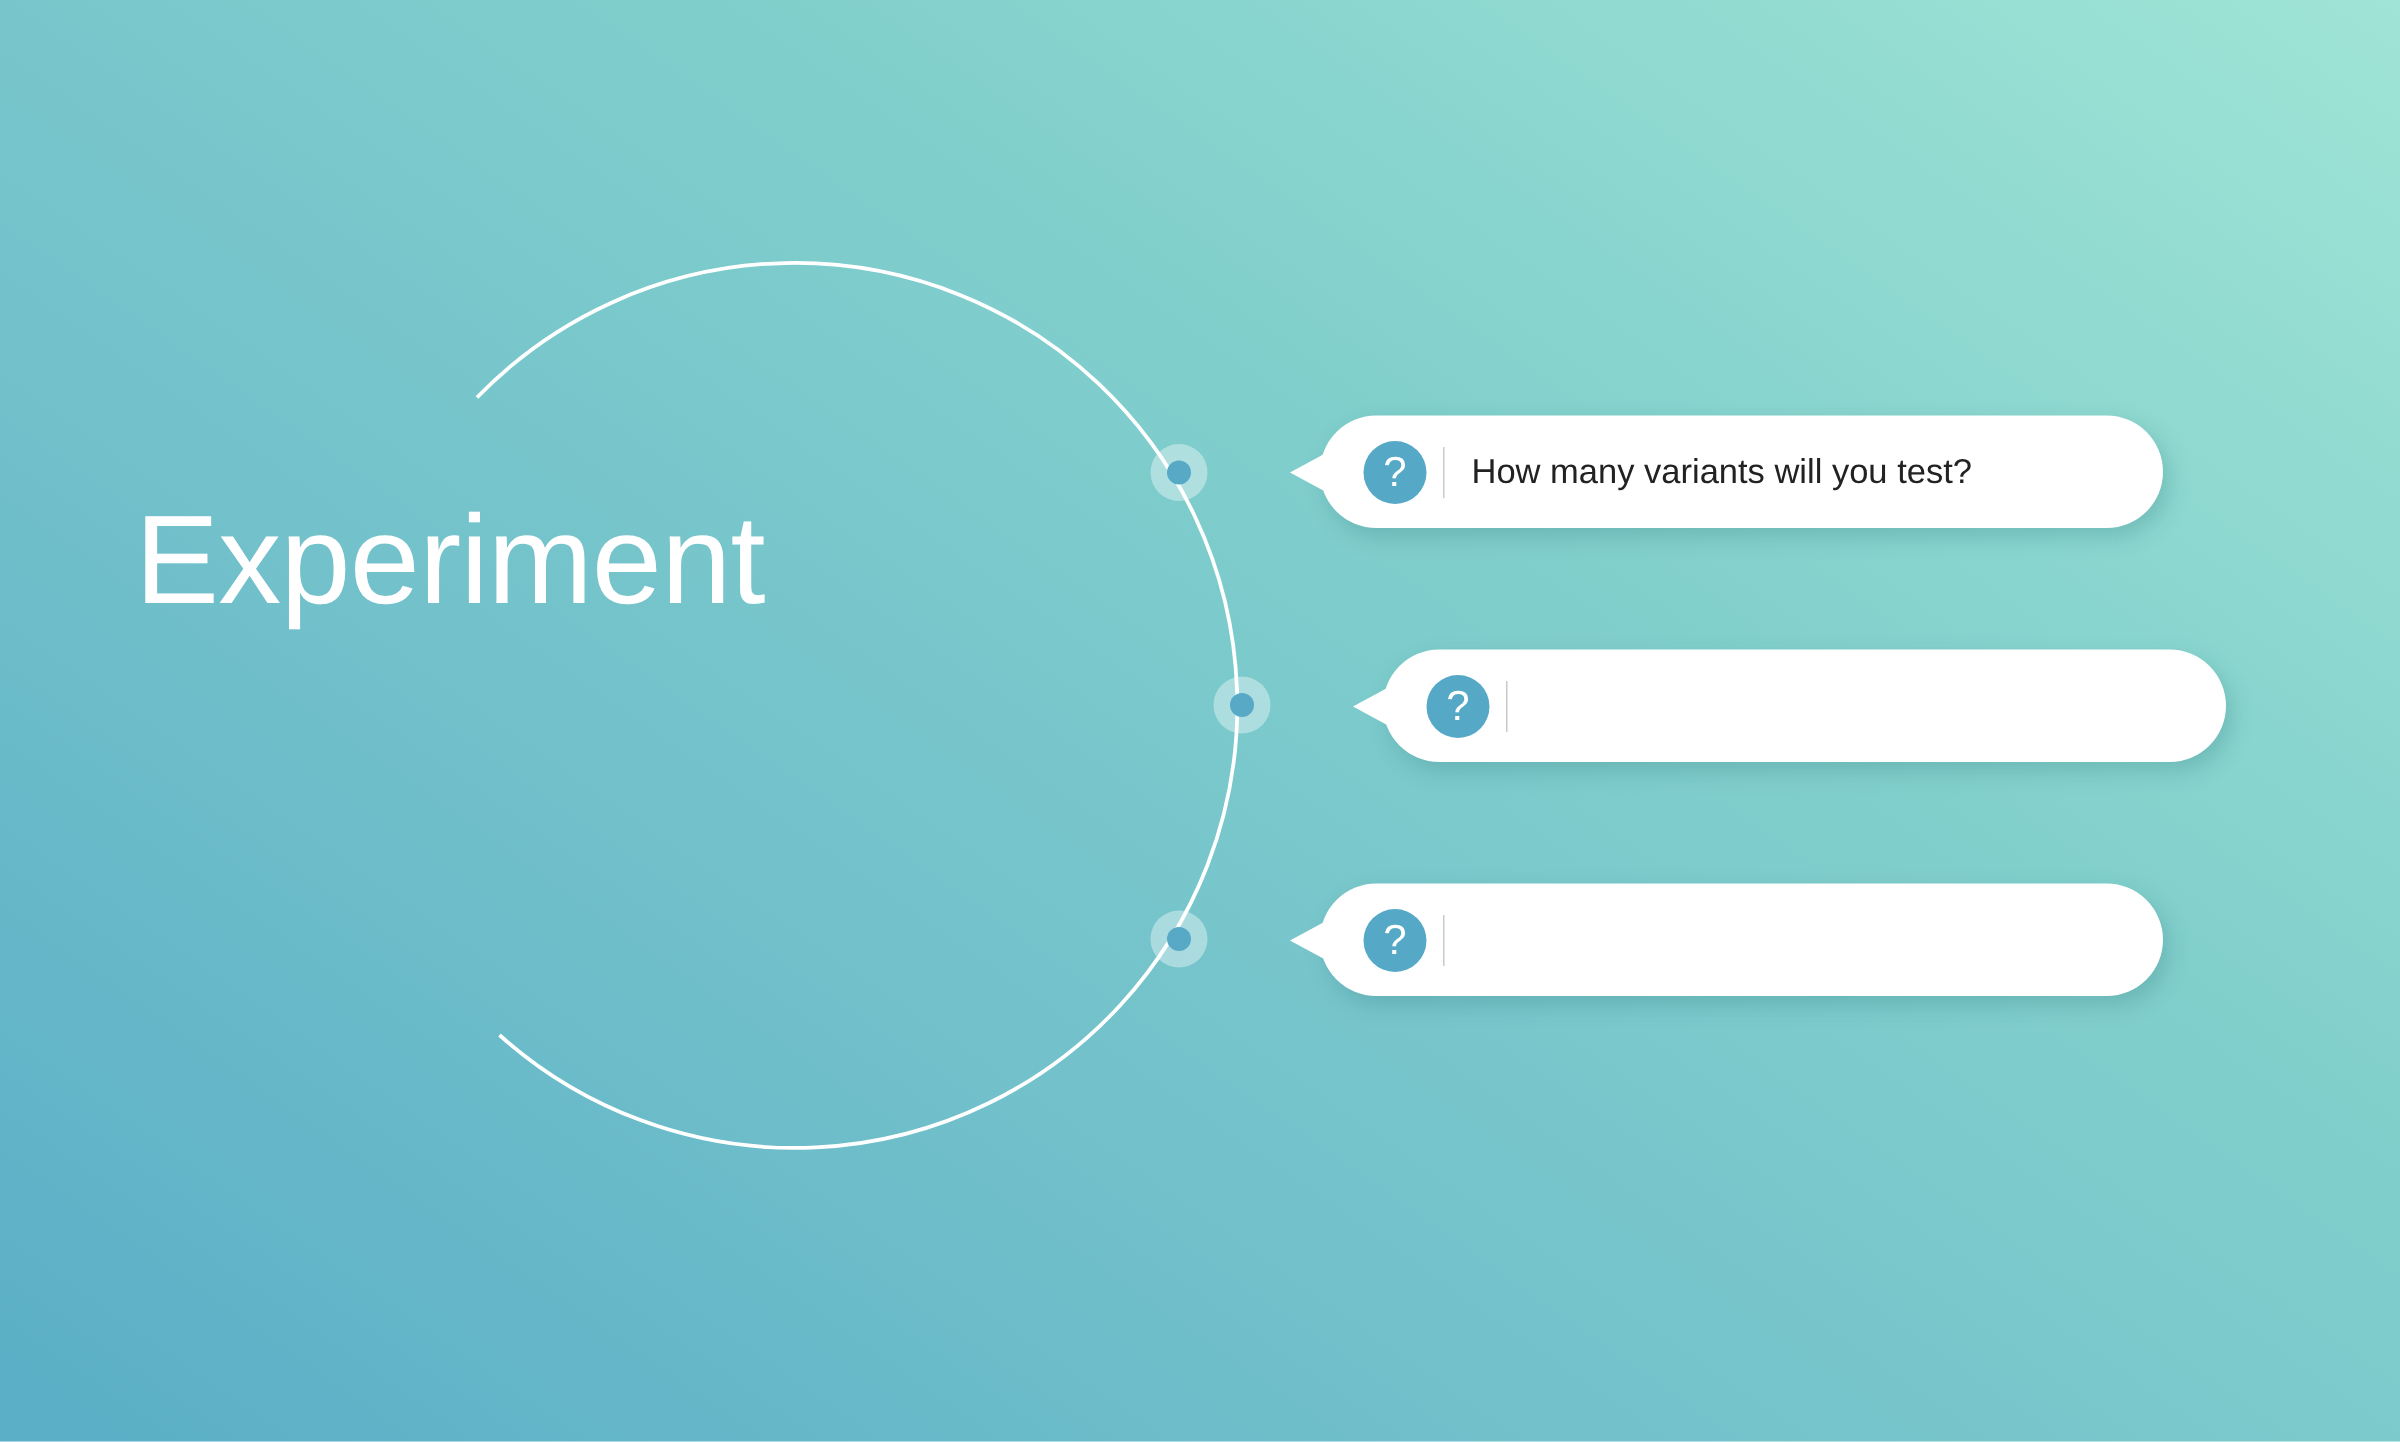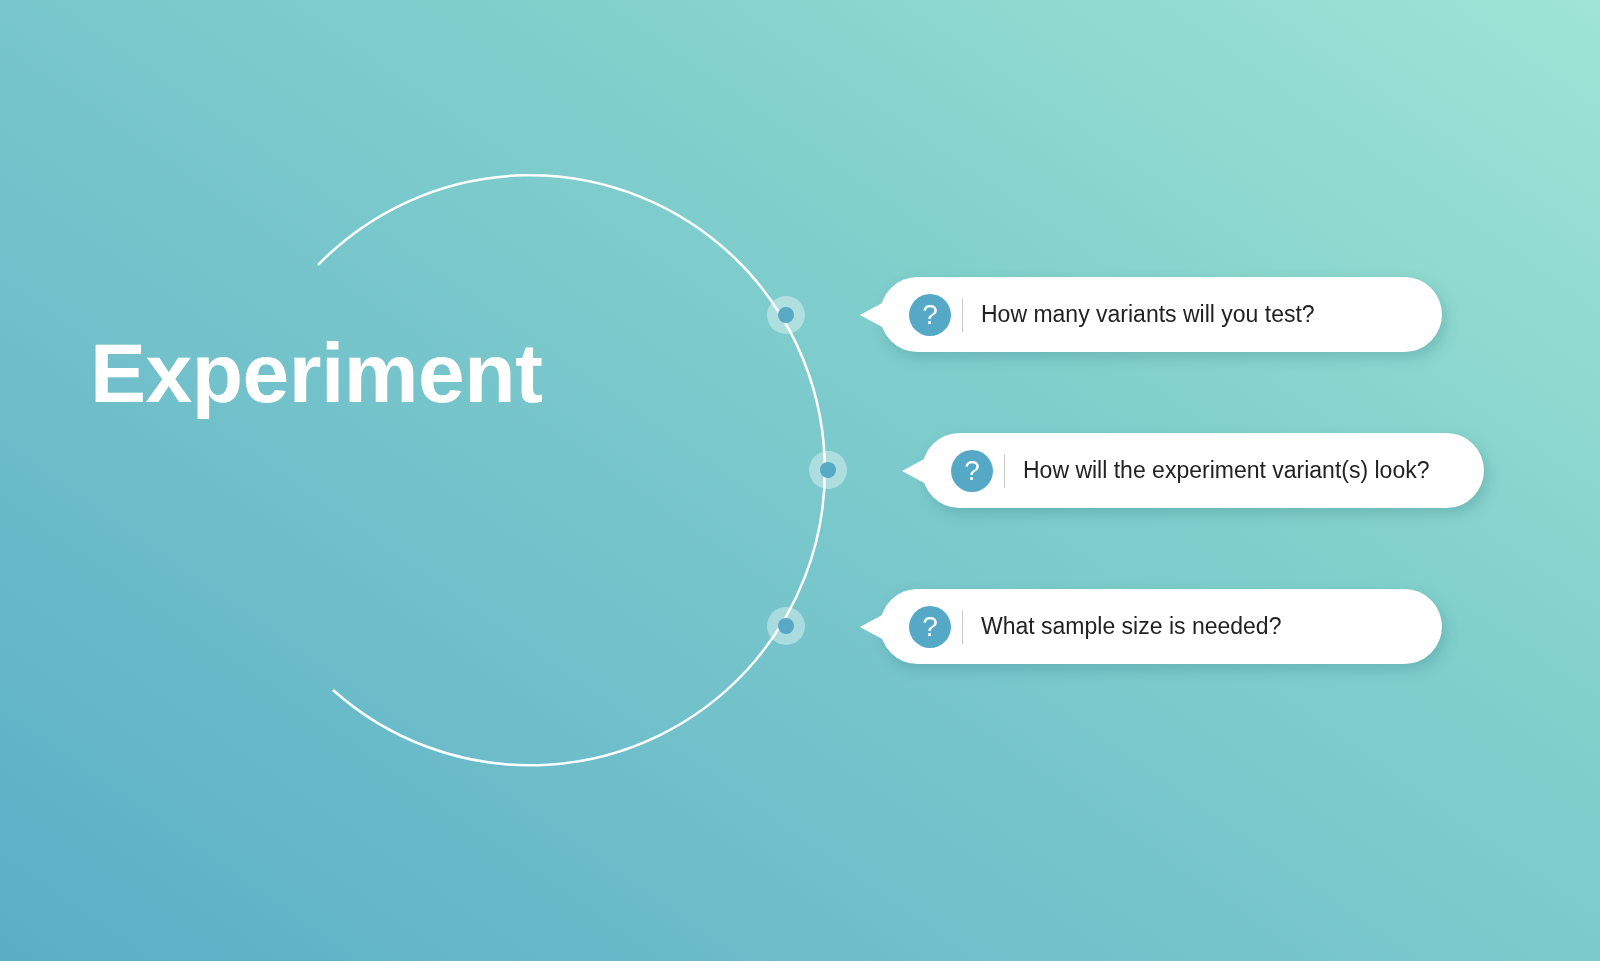--- a/index.html
+++ b/index.html
@@ -5,21 +5,21 @@
   html, body { margin: 0; padding: 0; }
   body {
     width: 1600px; height: 961px; overflow: hidden; position: relative;
     background: linear-gradient(215deg, #9fe4d6 0%, #82d0cc 35%, #72c1cb 65%, #5aaec6 100%);
     font-family: "Liberation Sans", sans-serif;
   }
   .slide { position: absolute; inset: 0; }
   .arc-svg { position: absolute; left: 0; top: 0; width: 1600px; height: 961px; pointer-events: none; }
   .title {
     position: absolute; left: 90px; top: 325px;
-    color: #ffffff; font-weight: bold; font-size: 84px; line-height: 97px;
+    color: #ffffff; font-weight: normal; font-size: 84px; line-height: 97px;
     letter-spacing: -0.5px; margin: 0;
   }
   .title span { display: block; }
   .node { position: absolute; width: 38px; height: 38px; border-radius: 50%;
     background: rgba(255,255,255,0.38); transform: translate(-50%,-50%); }
   .node::after { content: ""; position: absolute; left: 50%; top: 50%; width: 16px; height: 16px;
     border-radius: 50%; background: #58a9c6; transform: translate(-50%,-50%); }
   .bubble {
     position: absolute; height: 75px; width: 562px; background: #ffffff;
     border-radius: 38px; box-shadow: 4px 6px 14px rgba(40,110,120,0.25);
@@ -60,23 +60,21 @@
     <div class="tail"></div>
     <div class="qicon">?</div>
     <div class="divider"></div>
     <div class="text">How many variants will you test?</div>
   </div>
 
   <div class="bubble" style="left:922px; top:433px;">
     <div class="tail"></div>
     <div class="qicon">?</div>
     <div class="divider"></div>
-    <div class="text">How will the experiment variant(s) look?</div>
   </div>
 
   <div class="bubble" style="left:880px; top:589px;">
     <div class="tail"></div>
     <div class="qicon">?</div>
     <div class="divider"></div>
-    <div class="text">What sample size is needed?</div>
   </div>
 
 </div>
 
 </body></html>

